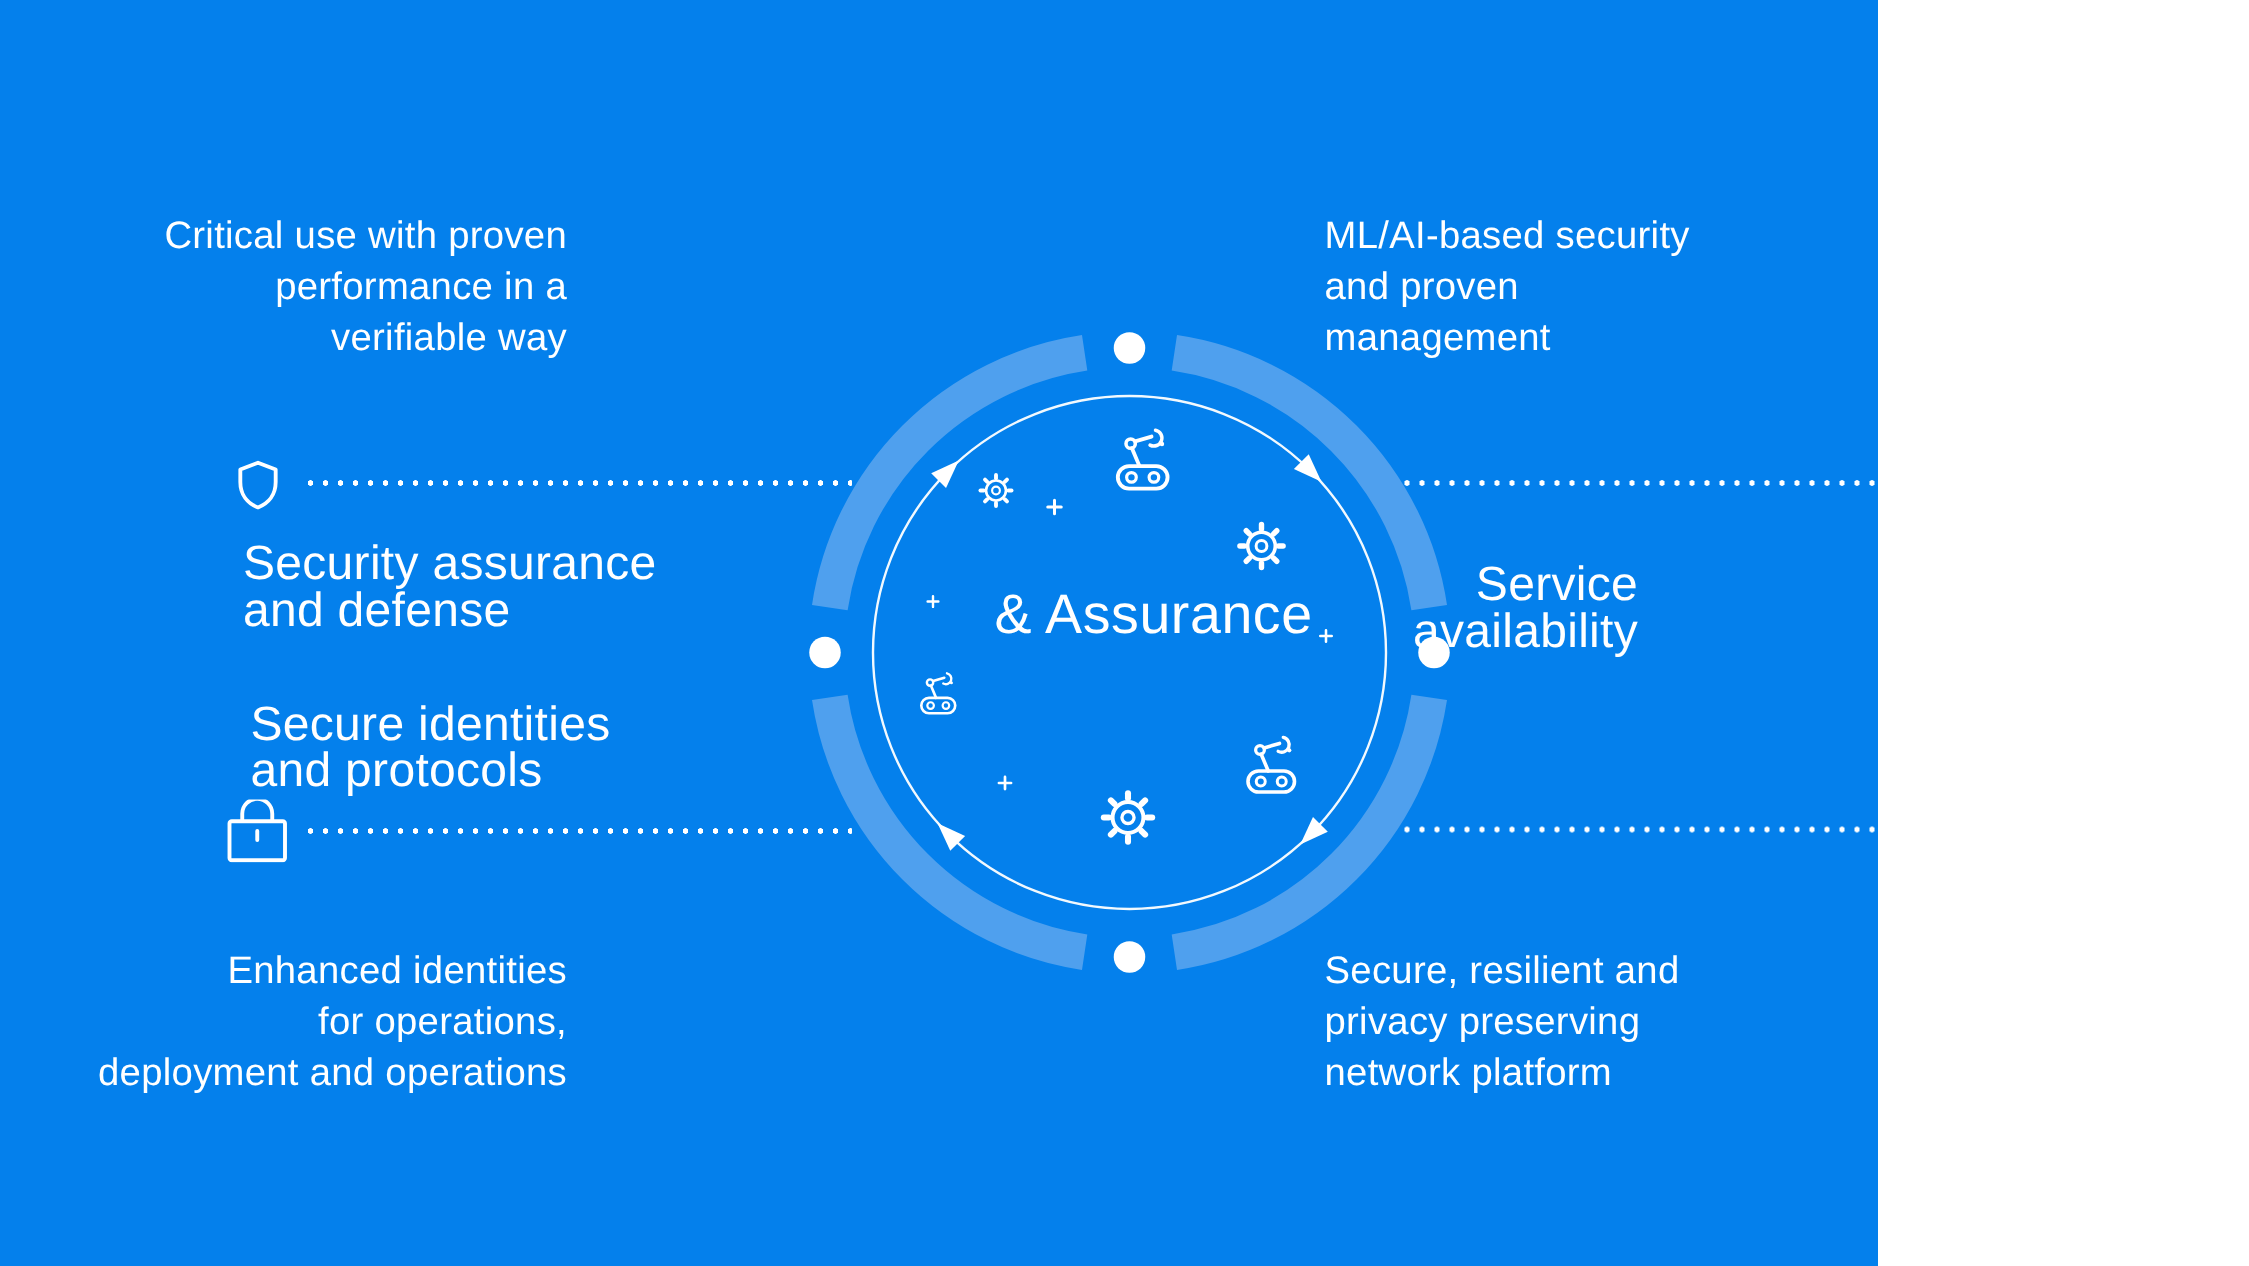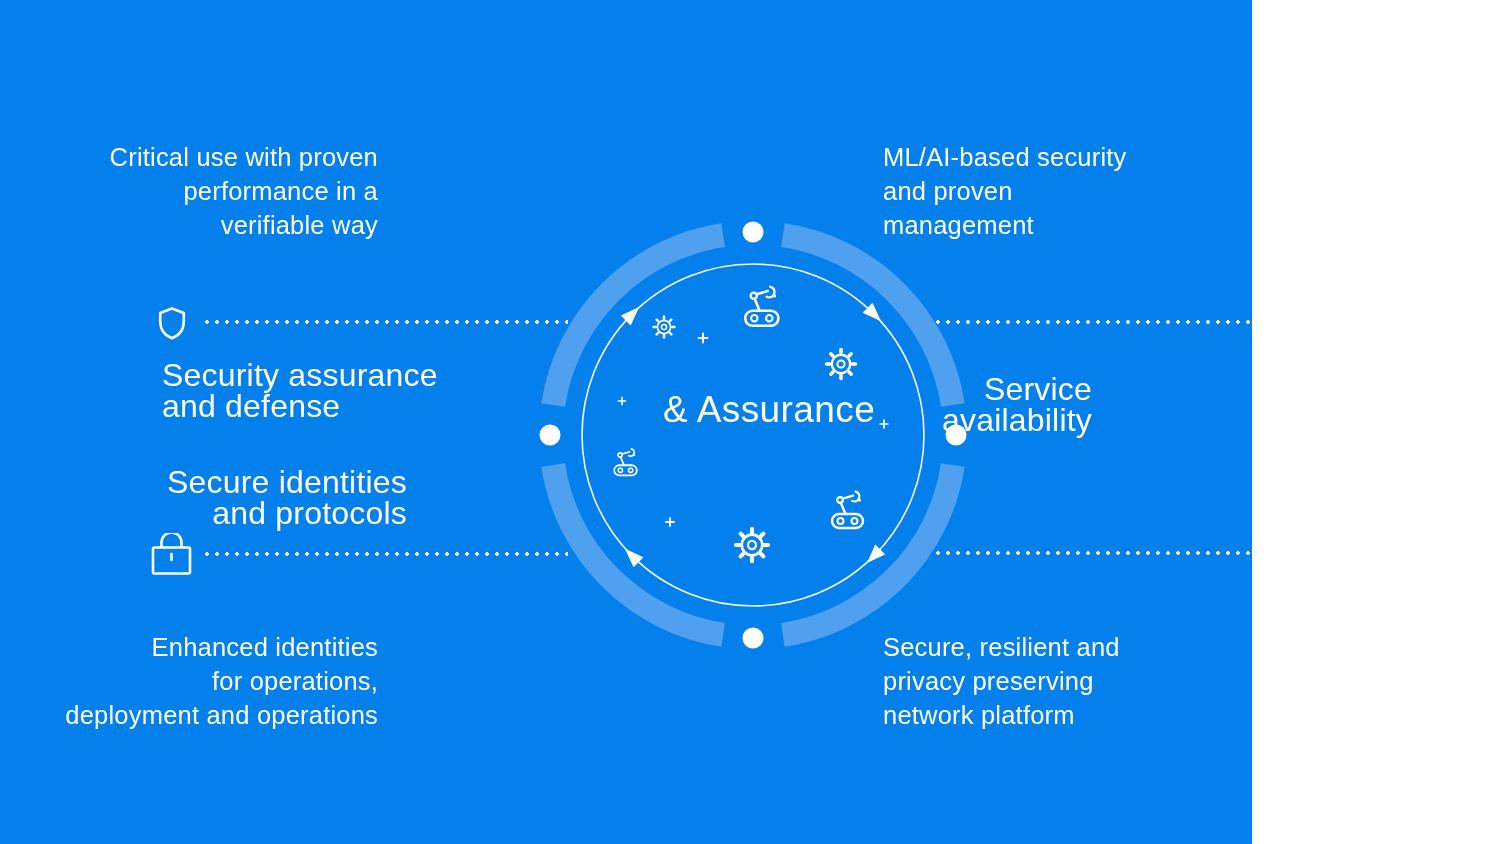--- a/index.html
+++ b/index.html
@@ -83,21 +83,21 @@
     <svg width="30" height="35" viewBox="0 0 28 32">
       <path class="stroke" stroke-width="2.4" stroke-linejoin="round" d="M14 2 L25 6.2 V14 C25 21.8 20.6 27.3 14 29.8 C7.4 27.3 3 21.8 3 14 V6.2 Z"></path>
     </svg>
   </div>
   <div class="dots" style="left:202px; top:320px; width:366px;"></div>
   <div class="label" style="left:162px; top:360px;">
     <div>Security assurance</div>
     <div>and defense</div>
   </div>
 
-  <div class="label" style="left:167px; top:467px;text-align:right;">
+  <div class="label" style="left:167px; top:467px;">
     <div>Secure identities</div>
     <div>and protocols</div>
   </div>
   <div class="icon" style="left:151px; top:533px;">
     <svg width="41" height="42" viewBox="0 0 41 42">
       <path class="stroke" stroke-width="2.6" d="M10.5 14.5 V9.5 A10 10 0 0 1 30.5 9.5 V14.5"></path>
       <rect class="stroke" stroke-width="2.6" x="2" y="14.5" width="37" height="26" rx="1.5"></rect>
       <path class="stroke" stroke-width="2.6" stroke-linecap="round" d="M20.5 21 V27"></path>
     </svg>
   </div>

